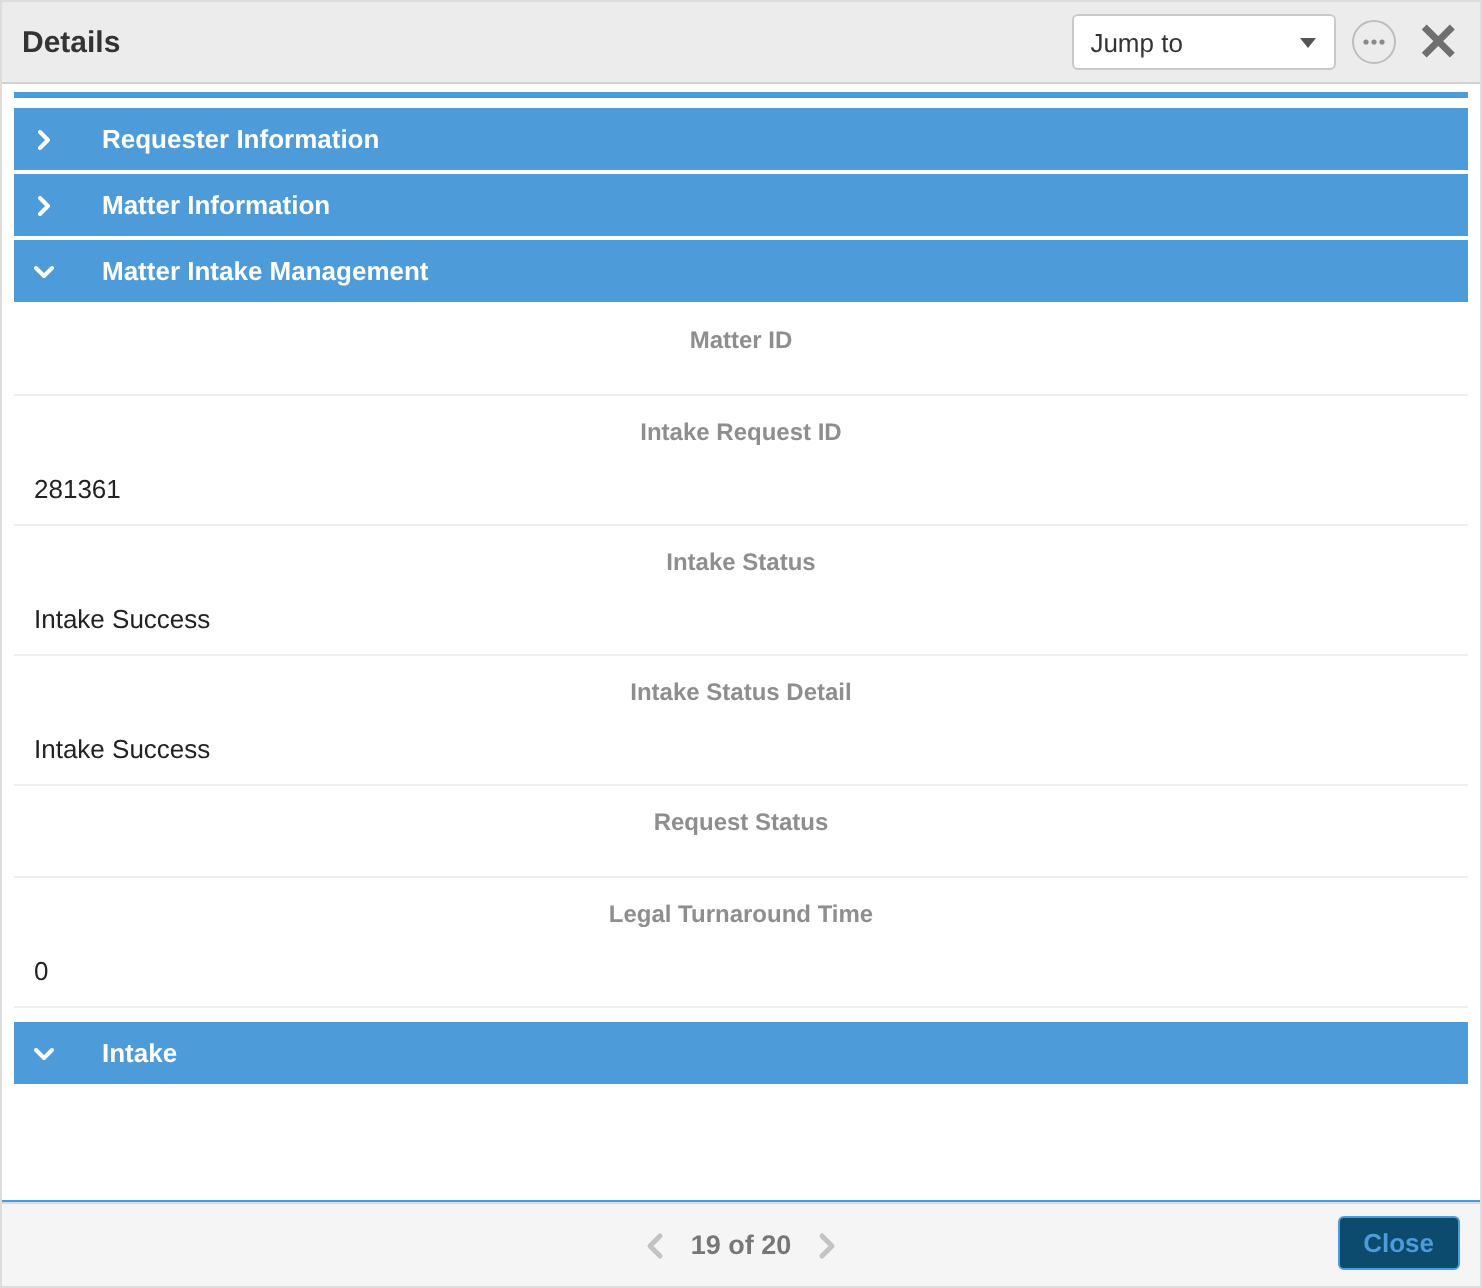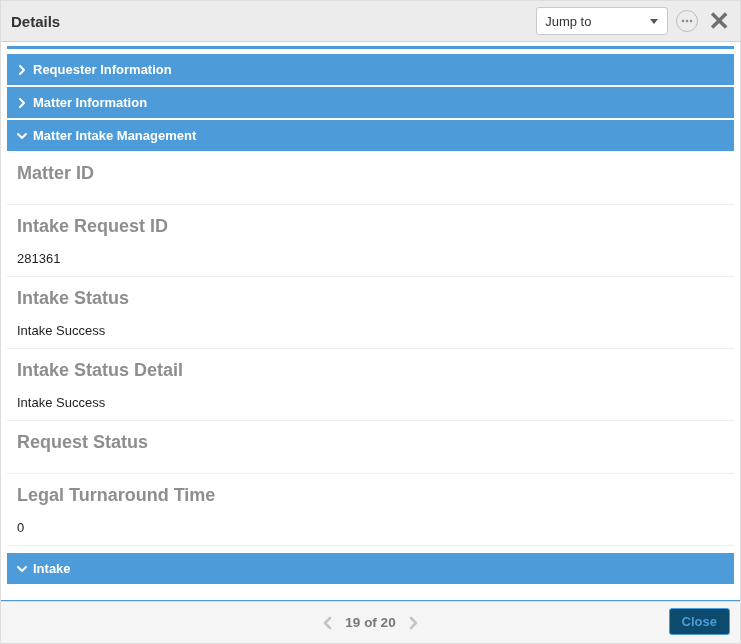--- a/index.html
+++ b/index.html
@@ -87,35 +87,36 @@
     padding: 0 6px 0 6px;
   }
   .blue-top { height: 3px; background: #4d9bd8; margin: 4px 0 4px 0; }
   .section {
     background: #4d9bd8;
     color: #fff;
     font-size: 13px;
     font-weight: 600;
     display: flex;
     align-items: center;
-    gap: 6px;
+    gap: 24px;
     padding: 8px 10px;
     border-top: 1px solid #fff;
     border-bottom: 1px solid #fff;
     cursor: pointer;
   }
   .section svg { flex-shrink: 0; }
   .field {
     padding: 11px 10px 10px 10px;
     border-bottom: 1px solid #eceff1;
   }
   .field-label {
     color: #8e8e8e;
-    font-size: 18px;
+    font-size: 12px;
     font-weight: 600;
+    text-align: center;
   }
   .field-value {
     color: #222;
     font-size: 13px;
     margin-top: 14px;
   }
   .field.no-value { padding-bottom: 20px; }
   
   .footer {
     background: #f5f5f5;

